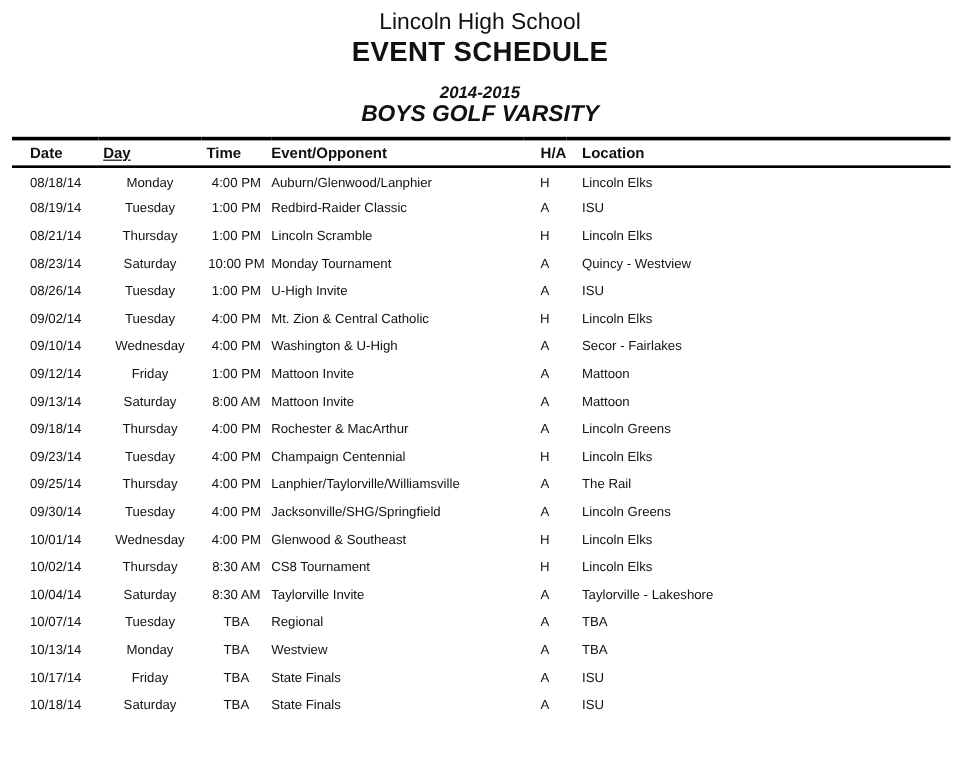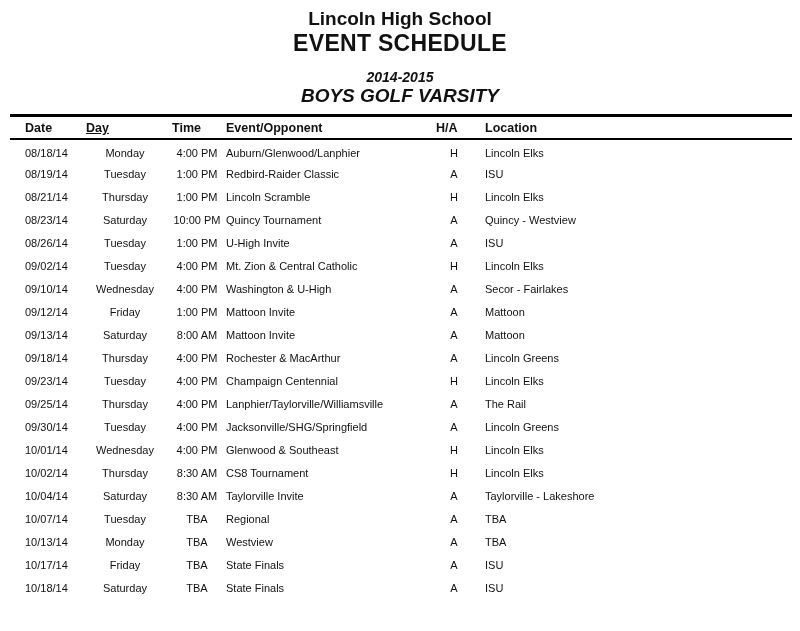--- a/index.html
+++ b/index.html
@@ -7,21 +7,21 @@
   body {
     width: 800px;
     height: 631px;
     font-family: "Liberation Sans", sans-serif;
     color: #111111;
     overflow: hidden;
   }
   .page { padding-top: 8px; }
 
   .titles { text-align: center; line-height: 1.15; }
-  .school-name  { font-size: 19px; font-weight: bold; }
+  .school-name  { font-size: 19px; font-weight: normal; }
   .event-title  { font-size: 23px; font-weight: bold; letter-spacing: 0.3px; }
   .season       { font-size: 14px; font-weight: bold; font-style: italic; margin-top: 13px; }
   .team-name    { font-size: 19px; font-weight: bold; font-style: italic; }
 
   table {
     width: 782px;
     margin: 7px 8px 0 10px;
     border-collapse: collapse;
     table-layout: fixed;
   }
@@ -43,21 +43,21 @@
     white-space: nowrap;
     overflow: hidden;
   }
   tbody tr:first-child td { padding-top: 4px; }
 
   
   th.col-0, td.col-0 { padding-left: 15px; }                 
   th.col-1 { padding-left: 4px; text-decoration: underline; }  td.col-1 { text-align: center; } 
   th.col-2 { padding-left: 4px; }  td.col-2 { text-align: center; } 
   th.col-3, td.col-3 { padding-left: 0; }                    
-  th.col-4 { text-align: left; } td.col-4 { text-align: center; } 
+  th.col-4 { text-align: right; } td.col-4 { text-align: center; } 
   th.col-5, td.col-5 { padding-left: 13px; }                 
 </style>
 </head>
 <body>
 
 <div class="page">
 
   <div class="titles">
     <div class="school-name">Lincoln High School</div>
     <div class="event-title">EVENT SCHEDULE</div>
@@ -106,21 +106,21 @@
           <td class="col-1">Thursday</td>
           <td class="col-2">1:00 PM</td>
           <td class="col-3">Lincoln Scramble</td>
           <td class="col-4">H</td>
           <td class="col-5">Lincoln Elks</td>
         </tr>
         <tr>
           <td class="col-0">08/23/14</td>
           <td class="col-1">Saturday</td>
           <td class="col-2">10:00 PM</td>
-          <td class="col-3">Quincy Tournament</td>
+          <td class="col-3">Monday Tournament</td>
           <td class="col-4">A</td>
           <td class="col-5">Quincy - Westview</td>
         </tr>
         <tr>
           <td class="col-0">08/26/14</td>
           <td class="col-1">Tuesday</td>
           <td class="col-2">1:00 PM</td>
           <td class="col-3">U-High Invite</td>
           <td class="col-4">A</td>
           <td class="col-5">ISU</td>

